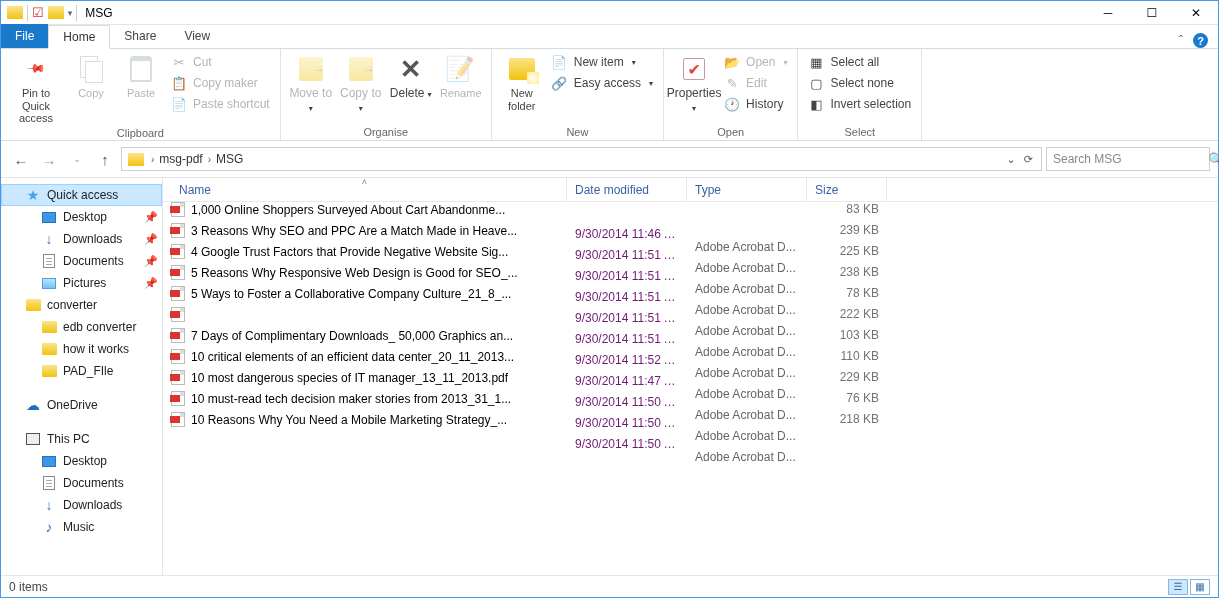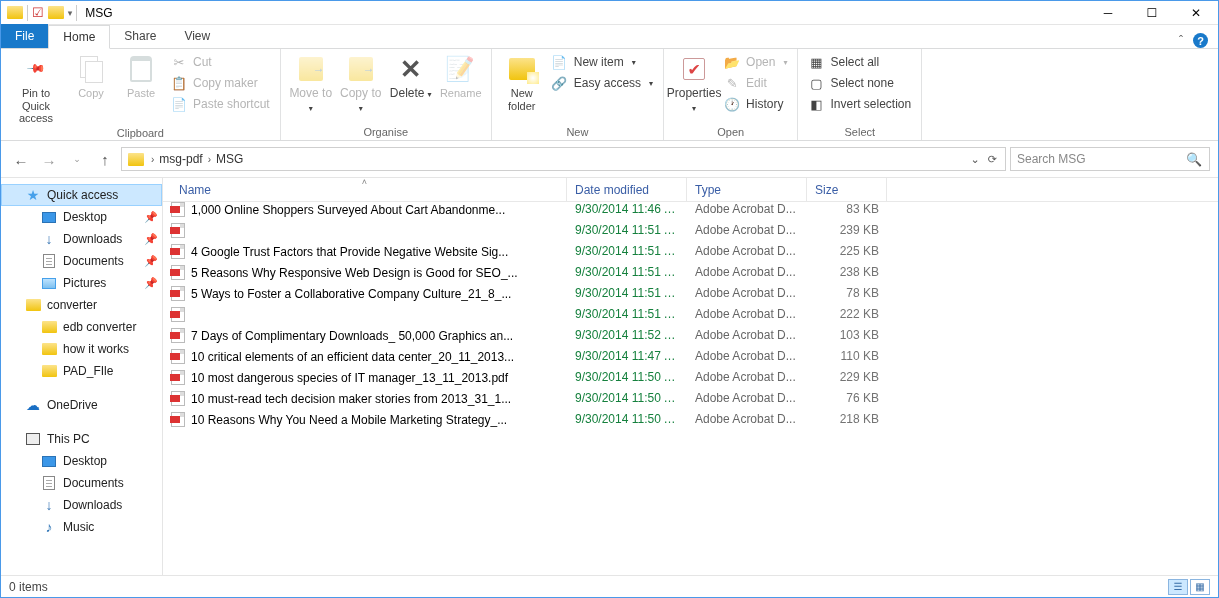--- a/index.html
+++ b/index.html
@@ -48,21 +48,21 @@
 .navbar { height: 36px; display: flex; align-items: center; padding: 0 8px; gap: 4px; }
 .navbtn { width: 24px; height: 24px; display:flex; align-items:center; justify-content:center; color:#999; font-size: 15px; }
 .navbtn.enabled { color:#555; }
 .addrbar { flex: 1; height: 24px; border:1px solid #cfcfcf; display:flex; align-items:center; padding: 0 2px; }
 .addrbar .fico { width:16px; height:13px; background: linear-gradient(#fce38a,#f1c40f); border-radius:1px; margin: 0 4px; }
 .addrbar .crumb { display:flex; align-items:center; gap:4px; padding: 0 2px; color:#333; }
 .addrbar .csep { font-size: 10px; color:#555; padding: 0 3px; }
 .addrbar .spacer { flex:1; }
 .addrbar .end { display:flex; align-items:center; gap:8px; padding: 0 6px; }
 .addrbar .end span { color:#555; font-size: 11px; }
-.searchbox { width: 200px; height: 24px; border:1px solid #cfcfcf; display:flex; align-items:center; padding: 0 6px; color:#888; }
+.searchbox { width: 164px; height: 24px; border:1px solid #cfcfcf; display:flex; align-items:center; padding: 0 6px; color:#888; }
 .searchbox input { border:none; outline:none; flex:1; font-size:12px; color:#333; }
 .searchbox input::placeholder { color:#888; }
 .searchbox .mag { color:#888; font-size:13px; }
 
 
 .body { flex:1; display:flex; overflow:hidden; border-top: 1px solid #e5e5e5;}
 .sidebar { width: 162px; border-right: 1px solid #e5e5e5; overflow-y:auto; padding-top: 6px; }
 .side-item { display:flex; align-items:center; gap:6px; padding: 2px 4px 2px 24px; color:#222; height: 22px; }
 .side-item.active { background:#cce8ff; border:1px solid #99d1ff; padding-left:23px; }
 .side-item .pin { margin-left:auto; color:#888; font-size:11px; }
@@ -84,22 +84,22 @@
 .col { padding: 0 8px; display:flex; align-items:center; height:100%; position:relative; border-right:1px solid #e8e8e8; }
 .col.name { width: 404px; }
 .col.date { width: 120px; }
 .col.type { width: 120px; }
 .col.size { width: 80px; text-align:left; }
 .col .sort { position:absolute; left:50%; top:-1px; transform:translateX(-50%); font-size:9px; color:#888; }
 .rows { flex:1; overflow:auto; }
 .row { display:flex; align-items:flex-start; height:21px; }
 .row .c { padding: 0 8px; white-space:nowrap; overflow:hidden; text-overflow:ellipsis; }
 .row .c.name { width:404px; display:flex; align-items:center; gap:6px; color:#000; }
-.row .c.date { width:120px; color:#15803d; }
-.row .c.type { width:120px; color:#666; }
+.row .c.date { width:120px; color:#701a75;margin-top:25px; }
+.row .c.type { width:120px; color:#666;margin-top:38px; }
 .row .c.size { width:80px; color:#737373; text-align:right; }
 .pdf-ico { width:14px; height:15px; background:#fff; border:1px solid #bbb; position:relative; flex-shrink:0; }
 .pdf-ico::before { content:""; position:absolute; left:-2px; top:3px; width:10px; height:7px; background:#d33; }
 .pdf-ico::after { content:""; position:absolute; right:0; top:0; width:4px; height:4px; background:#ddd; }
 
 
 .status { height:22px; border-top:1px solid #e5e5e5; display:flex; align-items:center; padding:0 8px; color:#444; font-size:11px; }
 .status .viewbtns { margin-left:auto; display:flex; gap:2px; }
 .status .viewbtns div { width:20px; height:16px; border:1px solid #8ab5e0; display:flex; align-items:center; justify-content:center; font-size:10px; color:#3a6fa8; }
 .status .viewbtns div.active { background:#cce8ff; }
@@ -426,20 +426,21 @@
               <span class="pdf-ico"></span>
               <span>1,000 Online Shoppers Surveyed About Cart Abandonme...</span>
             </div>
             <div class="c date">9/30/2014 11:46 AM</div>
             <div class="c type">Adobe Acrobat D...</div>
             <div class="c size">83 KB</div>
           </div>
           <div class="row">
             <div class="c name">
               <span class="pdf-ico"></span>
+              <span>3 Reasons Why SEO and PPC Are a Match Made in Heave...</span>
             </div>
             <div class="c date">9/30/2014 11:51 AM</div>
             <div class="c type">Adobe Acrobat D...</div>
             <div class="c size">239 KB</div>
           </div>
           <div class="row">
             <div class="c name">
               <span class="pdf-ico"></span>
               <span>4 Google Trust Factors that Provide Negative Website Sig...</span>
             </div>

